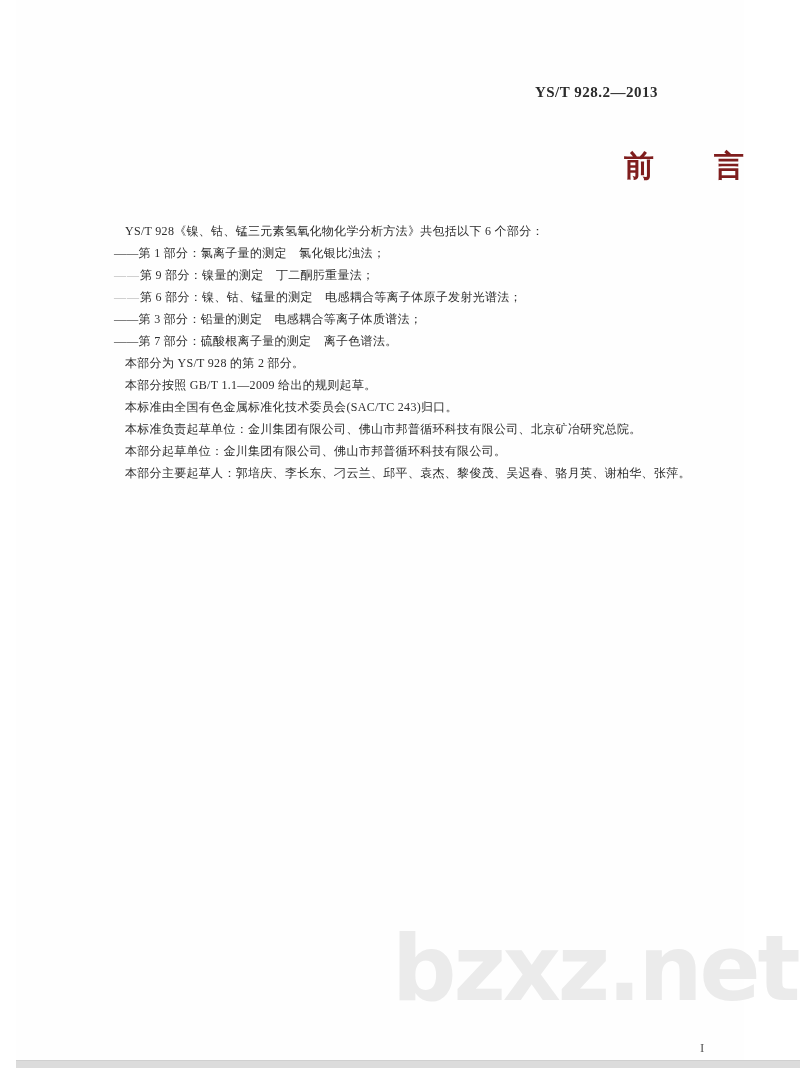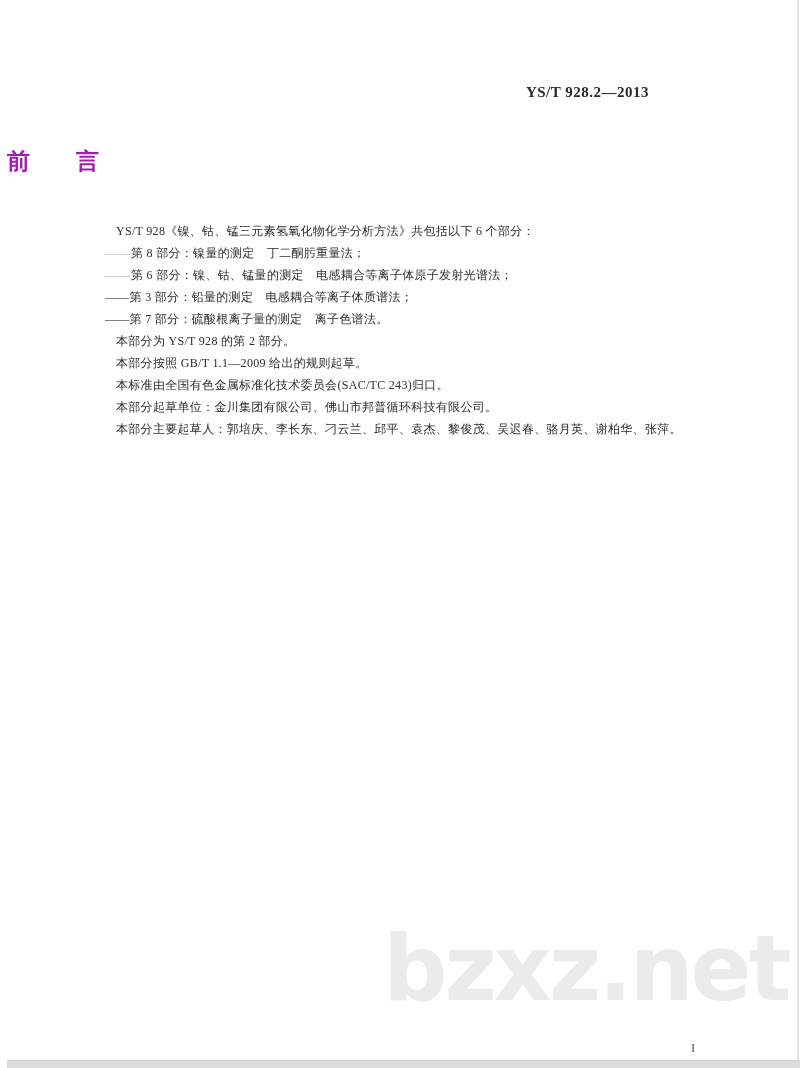--- a/index.html
+++ b/index.html
@@ -4,33 +4,33 @@
 <style>
   html,body{margin:0;padding:0;}
   body{
     width:800px;height:1068px;
     background:#ffffff;
     font-family:"Liberation Serif","DejaVu Serif",serif;
     position:relative;
     overflow:hidden;
   }
   .page{
-    position:absolute;left:7px;top:0;width:728px;height:1068px;
+    position:absolute;left:16px;top:0;width:728px;height:1068px;
     background:#fefefe;
   }
   .doc-number{
     position:absolute;top:84px;right:86px;
     font-size:15px;font-weight:bold;color:#2b2b2b;
     letter-spacing:0.5px;
   }
   .page-title{
     position:absolute;top:146px;left:0;width:100%;
-    text-align:left;
+    text-align:right;
     font-family:"Liberation Sans","DejaVu Sans",sans-serif;
-    font-size:23px;font-weight:bold;color:#a21caf;
+    font-size:30px;font-weight:bold;color:#7f1d1d;
   }
   .content{
     position:absolute;left:98px;top:220px;width:624px;
     font-size:12px;line-height:22px;color:#2d2d2d;
     letter-spacing:0.3px;
   }
   .content .para{white-space:nowrap;}
   .indent{padding-left:11px;}
   .part-item{white-space:nowrap;}
   .part-item .dash{color:#3a3a3a;}
@@ -60,28 +60,30 @@
 
 <div class="page">
 
   <div class="doc-number">YS/T 928.2—2013</div>
 
   <div class="page-title">前　　言</div>
 
   <div class="content">
     <div class="para indent">YS/T 928《镍、钴、锰三元素氢氧化物化学分析方法》共包括以下 6 个部分：</div>
 
-    <div class="part-item dash-faded"><span class="dash">——</span><span>第 8 部分：镍量的测定　丁二酮肟重量法；</span></div>
+    <div class="part-item"><span class="dash">——</span><span>第 1 部分：氯离子量的测定　氯化银比浊法；</span></div>
+    <div class="part-item dash-faded"><span class="dash">——</span><span>第 9 部分：镍量的测定　丁二酮肟重量法；</span></div>
     <div class="part-item dash-faded"><span class="dash">——</span><span>第 6 部分：镍、钴、锰量的测定　电感耦合等离子体原子发射光谱法；</span></div>
     <div class="part-item"><span class="dash">——</span><span>第 3 部分：铅量的测定　电感耦合等离子体质谱法；</span></div>
     <div class="part-item"><span class="dash">——</span><span>第 7 部分：硫酸根离子量的测定　离子色谱法。</span></div>
 
     <div class="para indent">本部分为 YS/T 928 的第 2 部分。</div>
     <div class="para indent">本部分按照 GB/T 1.1—2009 给出的规则起草。</div>
     <div class="para indent">本标准由全国有色金属标准化技术委员会(SAC/TC 243)归口。</div>
+    <div class="para indent">本标准负责起草单位：金川集团有限公司、佛山市邦普循环科技有限公司、北京矿冶研究总院。</div>
     <div class="para indent">本部分起草单位：金川集团有限公司、佛山市邦普循环科技有限公司。</div>
     <div class="para indent">本部分主要起草人：郭培庆、李长东、刁云兰、邱平、袁杰、黎俊茂、吴迟春、骆月英、谢柏华、张萍。</div>
   </div>
 
   <div class="watermark">bzxz.net</div>
 
   <div class="page-number">I</div>
 
   <div class="scan-edge-right"></div>
   <div class="scan-edge-bottom"></div>

